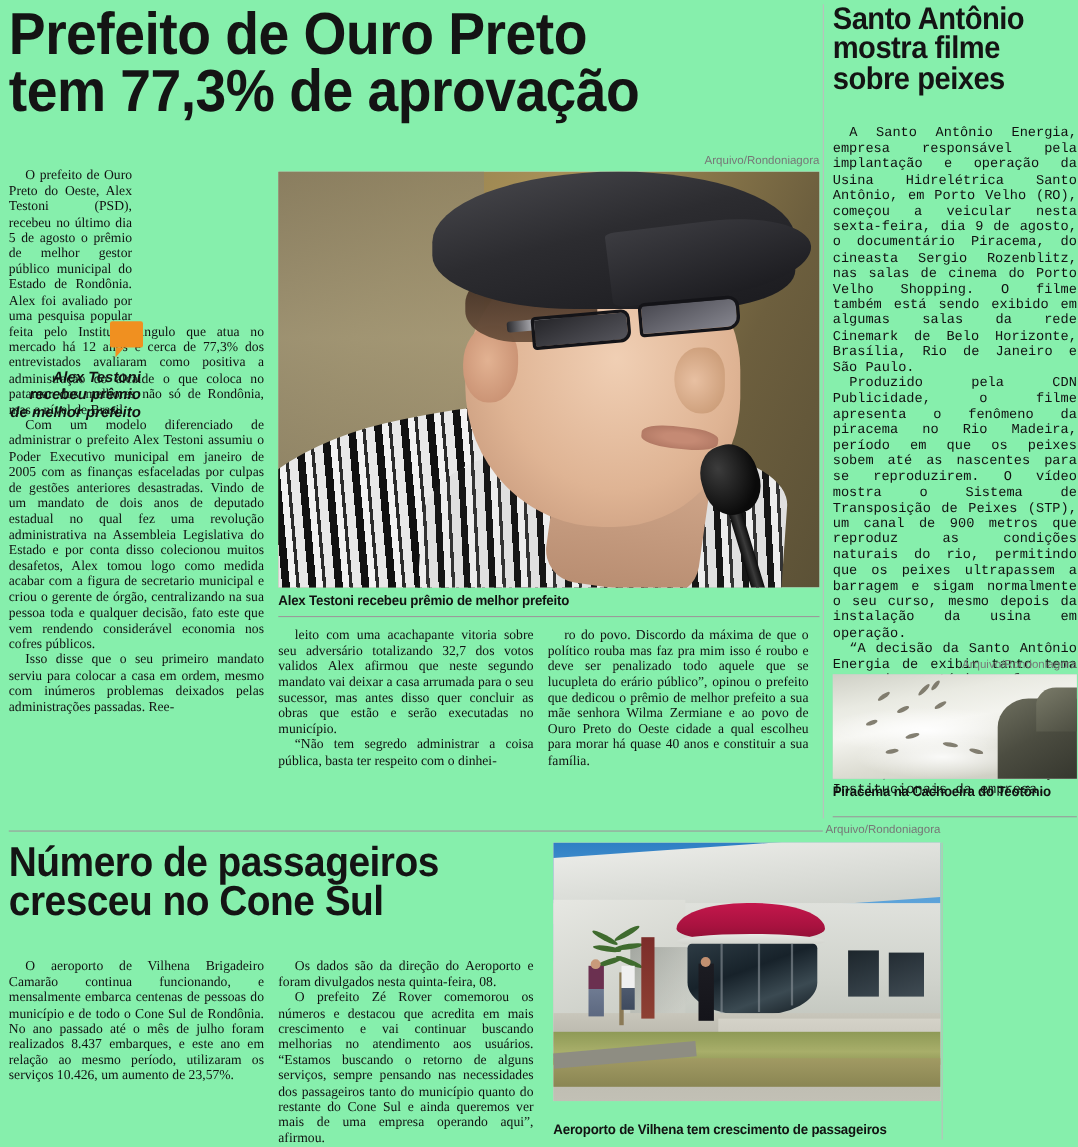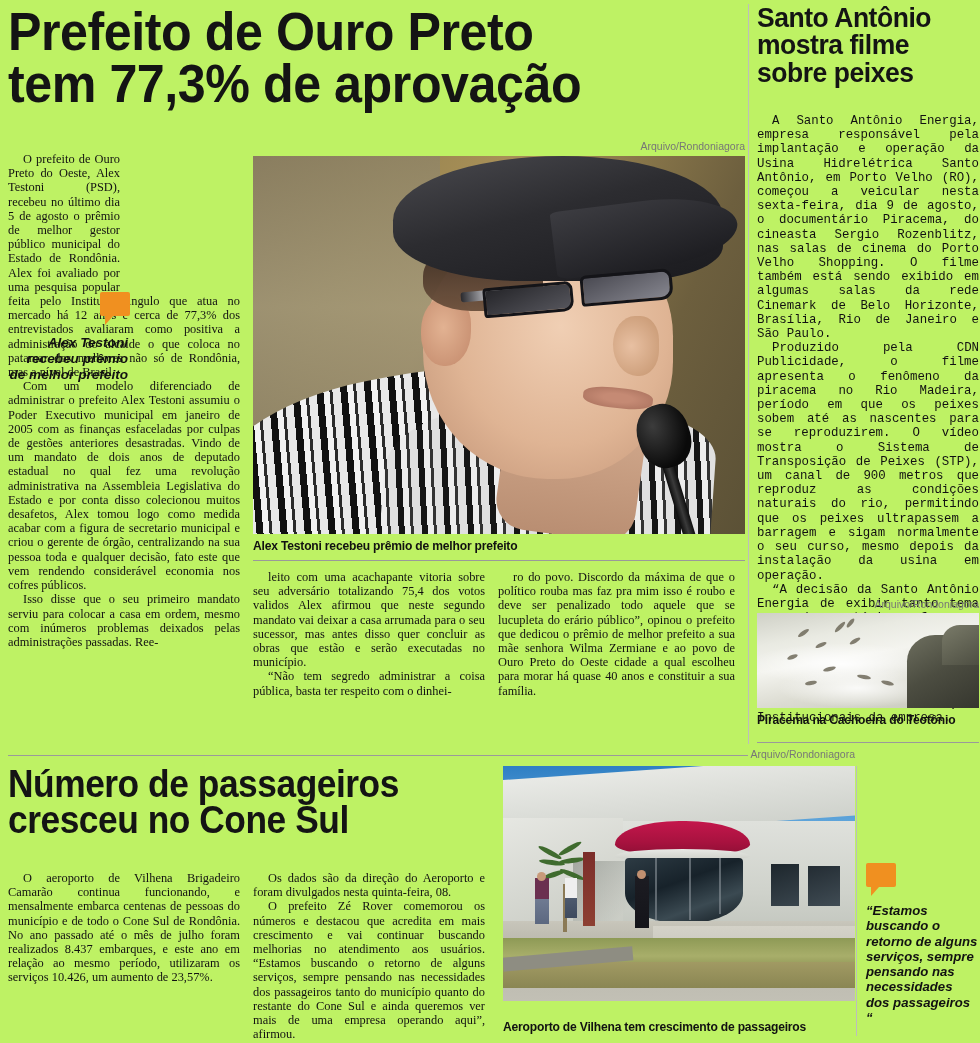--- a/index.html
+++ b/index.html
@@ -2,21 +2,21 @@
 <html><head>
 <meta charset="utf-8">
 <style>
   * { box-sizing: border-box; margin: 0; padding: 0; }
   html, body {
     width: 980px; height: 1043px;
     background: #ffffff;
     font-family: "Liberation Serif", serif;
     overflow: hidden;
   }
-  .page { position: relative; width: 980px; height: 1043px; background:#bef264; }
+  .page { position: relative; width: 980px; height: 1043px; background:#86efac; }
 
   
   .hl {
     font-family: "Liberation Sans", sans-serif;
     font-weight: 700;
     color: #141414;
     letter-spacing: -0.5px;
     transform: scaleX(0.93);
     transform-origin: left top;
     line-height: 0.96;
@@ -243,21 +243,21 @@
     <div id="s1-col1-wrapbox"></div>
     <p>O prefeito de Ouro Preto do Oeste, Alex Testoni (PSD), recebeu no último dia 5 de agosto o prêmio de melhor gestor público municipal do Estado de Rondônia. Alex foi avaliado por uma pesquisa popular feita pelo Instituto Ângulo que atua no mercado há 12 anos e cerca de 77,3% dos entrevistados avaliaram como positiva a administração do alcaide o que coloca no patamar dos melhores não só de Rondônia, mas a nível de Brasil.</p>
     <p>Com um modelo diferenciado de administrar o prefeito Alex Testoni assumiu o Poder Executivo municipal em janeiro de 2005 com as finanças esfaceladas por culpas de gestões anteriores desastradas. Vindo de um mandato de dois anos de deputado estadual no qual fez uma revolução administrativa na Assembleia Legislativa do Estado e por conta disso colecionou muitos desafetos, Alex tomou logo como medida acabar com a figura de secretario municipal e criou o gerente de órgão, centralizando na sua pessoa toda e qualquer decisão, fato este que vem rendendo considerável economia nos cofres públicos.</p>
     <p>Isso disse que o seu primeiro mandato serviu para colocar a casa em ordem, mesmo com inúmeros problemas deixados pelas administrações passadas. Ree-</p>
   </div>
 
   <div class="bubble" style="left:100px; top:292px;"></div>
   <div class="pullquote" style="left:8px; top:335px; width:120px;">Alex Testoni recebeu prêmio de melhor prefeito</div>
 
   <div class="body-col" id="s1-col2-under">
-    <p>leito com uma acachapante vitoria sobre seu adversário totalizando 75,4 dos votos validos Alex afirmou que neste segundo mandato vai deixar a casa arrumada para o seu sucessor, mas antes disso quer concluir as obras que estão e serão executadas no município.</p>
+    <p>leito com uma acachapante vitoria sobre seu adversário totalizando 32,7 dos votos validos Alex afirmou que neste segundo mandato vai deixar a casa arrumada para o seu sucessor, mas antes disso quer concluir as obras que estão e serão executadas no município.</p>
     <p>“Não tem segredo administrar a coisa pública, basta ter respeito com o dinhei-</p>
   </div>
 
   <div class="body-col" id="s1-col3-under">
     <p>ro do povo. Discordo da máxima de que o político rouba mas faz pra mim isso é roubo e deve ser penalizado todo aquele que se lucupleta do erário público”, opinou o prefeito que dedicou o prêmio de melhor prefeito a sua mãe senhora Wilma Zermiane e ao povo de Ouro Preto do Oeste cidade a qual escolheu para morar há quase 40 anos e constituir a sua família.</p>
   </div>
 
   <div class="vrule" style="left:748px; top:4px; height:740px;"></div>
 
   <div class="hl" id="story2-headline">
@@ -345,20 +345,16 @@
     <div id="pa-post"></div>
     <div id="pa-p1"></div>
       <div id="pa-p1h"></div>
     <div id="pa-p2"></div>
     <div id="pa-p3"></div>
       <div id="pa-p3h"></div>
   </div>
 
   <div class="photo-caption" style="position:absolute; left:503px; top:1020px; width:400px;">Aeroporto de Vilhena tem crescimento de passageiros</div>
 
-  <div id="s3-quote">
-    <div class="bubble" style="position:relative; left:0; top:0; margin-bottom:16px;"></div>
-    <div class="qtext">“Estamos buscando o retorno de alguns serviços, sempre pensando nas necessidades dos passageiros “</div>
-  </div>
 
   <div class="vrule" style="left:856px; top:766px; height:270px;"></div>
 
 </div>
 
 </body></html>

